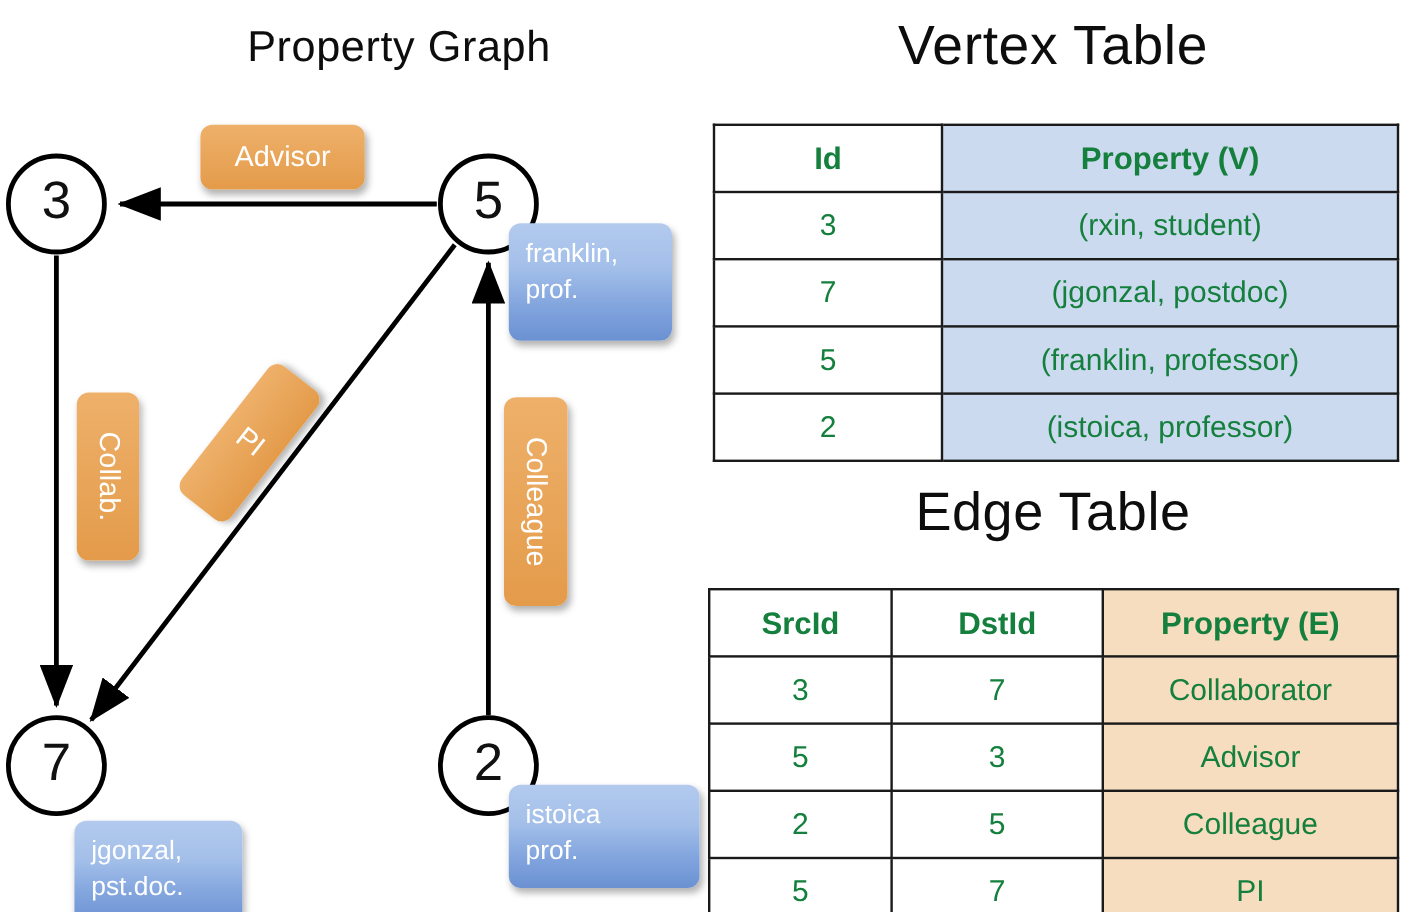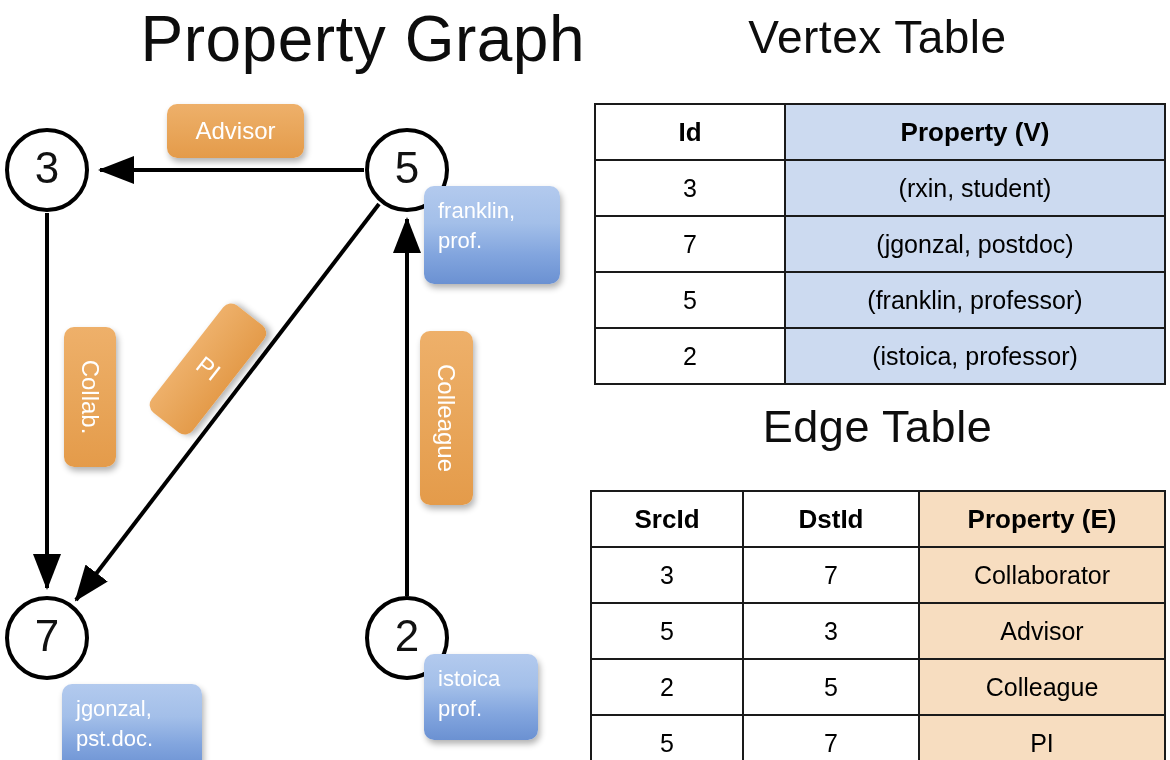--- a/index.html
+++ b/index.html
@@ -20,23 +20,24 @@
   .title {
     position: absolute;
     font-family: "Liberation Sans", sans-serif;
     font-weight: 300;
     color: #0d0d0d;
     white-space: nowrap;
     letter-spacing: 0.5px;
   }
   #title-property-graph {
     left: 0; top: 8px; width: 585px;
-    text-align: right;
-    font-size: 64px;
+    text-align: center;
+    font-size: 36px;
     line-height: 62px;
+    padding-left: 40px;
   }
   #title-vertex-table {
     left: 585px; top: 8px; width: 585px;
     text-align: center;
     font-size: 46px;
     line-height: 58px;
   }
   #title-edge-table {
     left: 585px; top: 398px; width: 585px;
     text-align: center;
@@ -121,21 +122,21 @@
   table.grid {
     position: absolute;
     border-collapse: collapse;
     table-layout: fixed;
   }
   table.grid td, table.grid th {
     border: 2px solid #1a1a1a;
     text-align: center;
     font-weight: normal;
     font-size: 25px;
-    color: #000000;
+    color: #15803d;
     padding: 0;
     height: 54px;
     font-family: "Liberation Sans", sans-serif;
   }
   table.grid th {
     font-weight: bold;
     font-size: 26px;
   }
   .cell-white { background: #ffffff; }
   .cell-blue  { background: #ccdaf0; }
@@ -187,21 +188,21 @@
   </div>
 
   <div class="prop-box" style="left:424px; top:186px; width:136px; height:98px;">
     <span class="line">franklin,</span>
     <span class="line">prof.</span>
   </div>
   <div class="prop-box" style="left:62px; top:684px; width:140px; height:86px;">
     <span class="line">jgonzal,</span>
     <span class="line">pst.doc.</span>
   </div>
-  <div class="prop-box" style="left:424px; top:654px; width:114px; height:86px;">
+  <div class="prop-box" style="left:424px; top:654px; width:159px; height:86px;">
     <span class="line">istoica</span>
     <span class="line">prof.</span>
   </div>
 
   <div class="edge-label" style="left:167px; top:104px; width:137px; height:54px;">
     <span>Advisor</span>
   </div>
   <div class="edge-label vertical" style="left:64px; top:327px; width:52px; height:140px;">
     <span>Collab.</span>
   </div>

